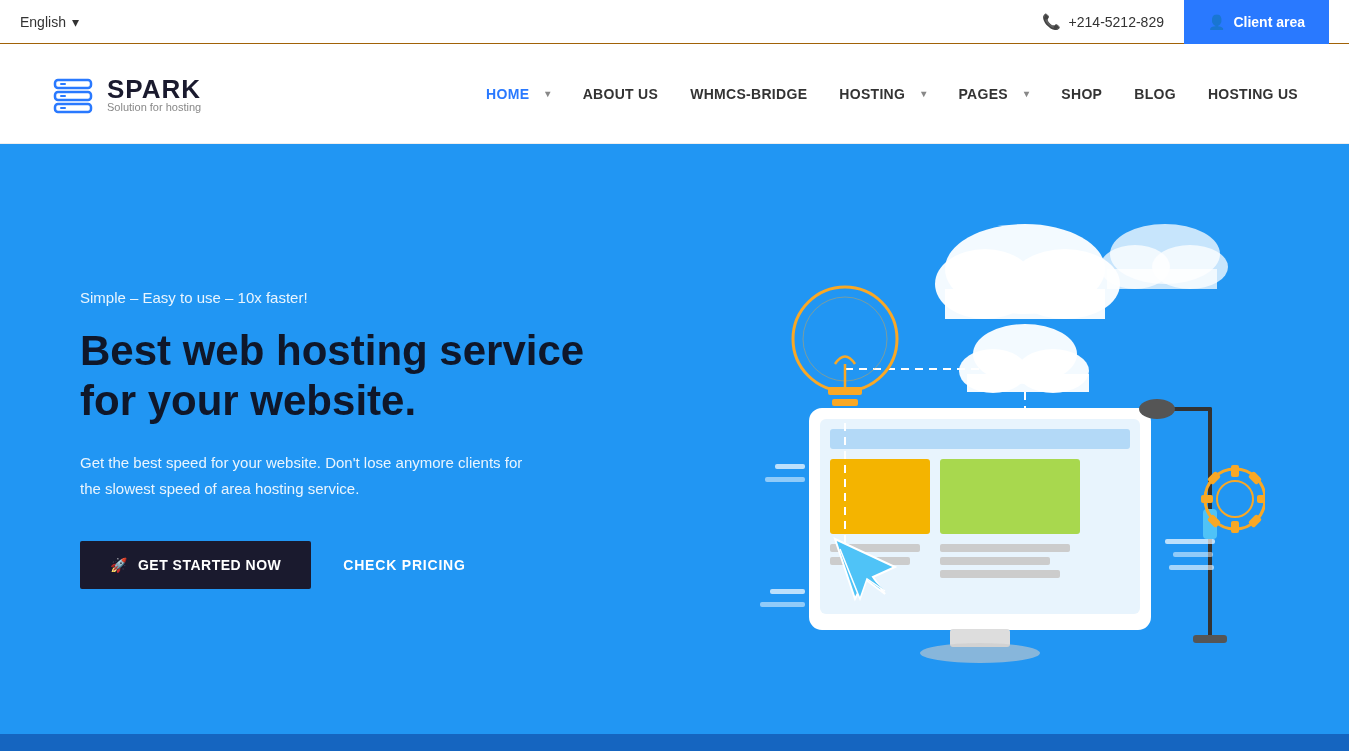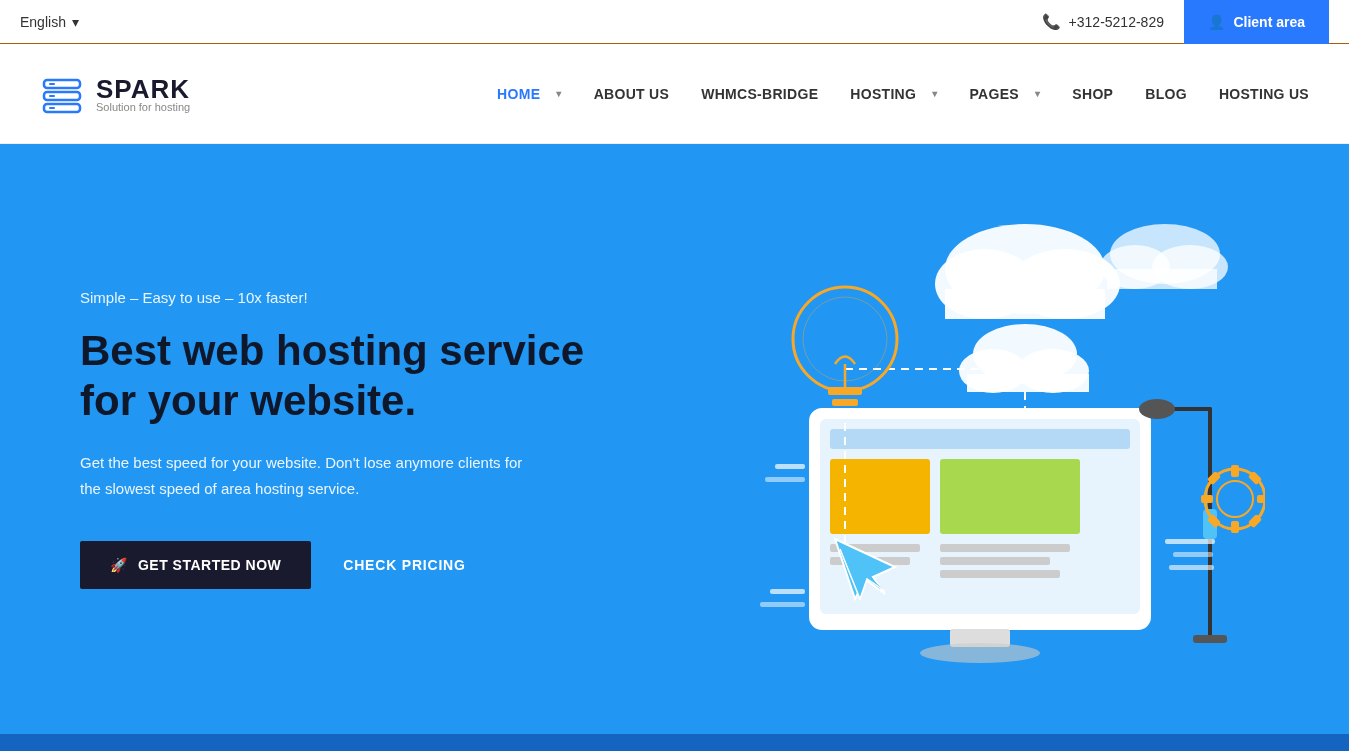--- a/index.html
+++ b/index.html
@@ -29,21 +29,21 @@
       gap: 8px;
       cursor: pointer;
       height: 44px;
     }
 
     
     .navbar {
       display: flex;
       align-items: center;
       justify-content: space-between;
-      padding: 0 40px;
+      padding: 0 51px;
       background: #fff;
       height: 100px;
       border-bottom: 1px solid #eee;
       text-align: center;
     }
     .logo { display: flex; align-items: center; gap: 12px; }
     .logo-text-main { font-size: 26px; font-weight: 800; color: #1a1a2e; letter-spacing: 1px; }
     .logo-text-sub { font-size: 11px; color: #888; margin-top: -4px; }
     .nav-links { display: flex; align-items: center; gap: 32px; }
     .nav-link {
@@ -129,21 +129,21 @@
 <body>
 
 <div class="top-bar">
   <div class="top-bar-left">
     <span>English</span>
     <span>▾</span>
   </div>
   <div class="top-bar-right">
     <div class="phone-area">
       <span style="font-size:15px;">📞</span>
-      <span>+312-5212-829</span>
+      <span>+214-5212-829</span>
     </div>
     <div class="client-area-btn">
       <span>👤</span>
       <span>Client area</span>
     </div>
   </div>
 </div>
 
 <nav class="navbar">
   <div class="logo">

